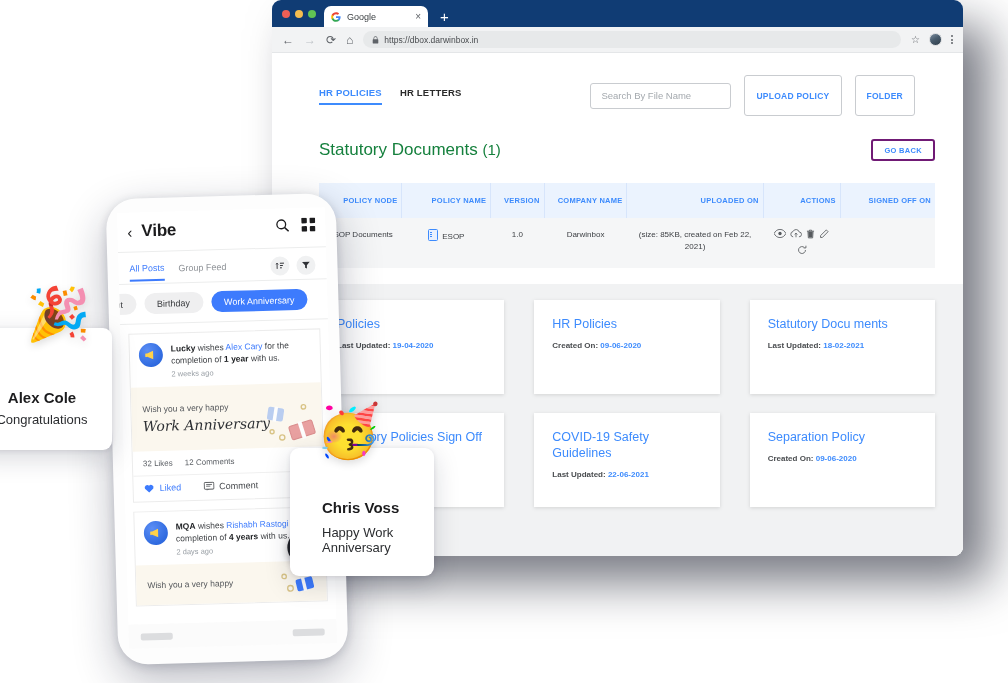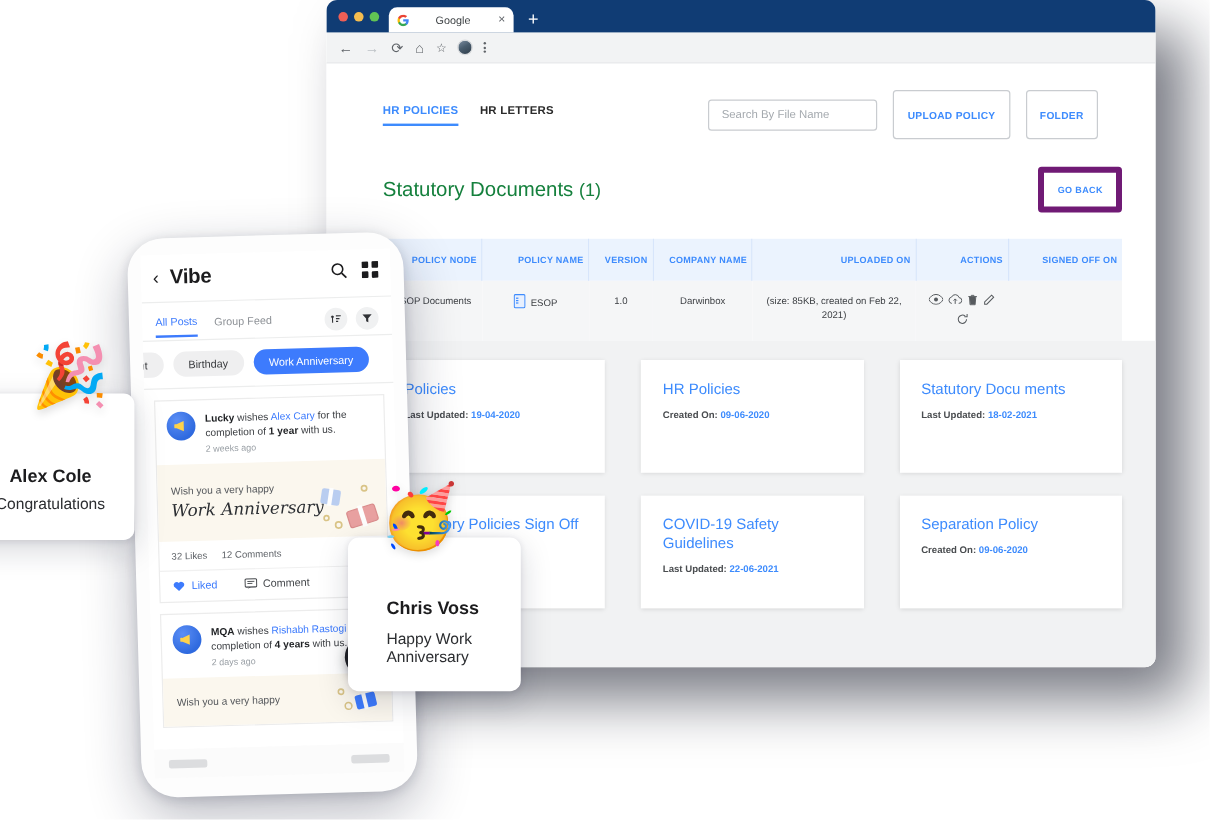--- a/index.html
+++ b/index.html
@@ -25,21 +25,21 @@
     height: 27px; background: #103c74;
     display: flex; align-items: flex-end; padding-left: 8px;
     position: relative;
   }
   .dots { display: flex; align-items: center; gap: 5px; height: 27px; padding: 0 8px 0 2px; }
   .dot { width: 8px; height: 8px; border-radius: 50%; }
   .dot.r { background: #ee5f56; }
   .dot.y { background: #f5bd4f; }
   .dot.g { background: #61c454; }
   .tab {
-    display: flex; align-items: center; gap: 22px;
+    display: flex; align-items: center; gap: 6px;
     height: 21px; width: 104px;
     background: #ffffff; border-radius: 7px 7px 0 0;
     padding: 0 7px; font-size: 9px; color: #3c4043;
   }
   .tab .favicon {
     width: 10px; height: 10px; flex: 0 0 10px;
     display: block;
   }
   .tab .tab-title { flex: 1; white-space: nowrap; overflow: hidden; }
   .tab .tab-close { font-size: 10px; color: #5f6368; line-height: 1; }
@@ -97,22 +97,22 @@
     display: flex; align-items: center;
   }
 
   .title-row {
     display: flex; align-items: center;
     padding: 23px 28px 0 47px;
   }
   .page-title { font-size: 17px; color: #15803d; font-weight: normal; }
   .page-title .count { font-size: 15px; }
   .btn-goback {
-    margin-left: auto; height: 38px; padding: 0 11px;
-    border: 5px solid #701a75; border-radius: 3px; background: #fff;
+    margin-left: auto; height: 22px; padding: 0 11px;
+    border: 2px solid #701a75; border-radius: 3px; background: #fff;
     color: #3d8bfd; font-size: 7.5px; font-weight: bold; letter-spacing: 0.3px;
     font-family: "Liberation Sans", sans-serif; cursor: pointer;
     display: flex; align-items: center;
   }
 
   .tablewrap { padding: 22px 28px 0 47px; }
   table.doc-table { width: 100%; border-collapse: collapse; table-layout: fixed; }
   table.doc-table thead th {
     background: #ebf3fe; color: #3d8bfd;
     font-size: 7.5px; font-weight: bold; letter-spacing: 0.25px;
@@ -278,20 +278,26 @@
         <span class="tab-close">×</span>
       </div>
       <span class="newtab">+</span>
     </div>
 
     <div class="omnibar">
       <span class="navbtn">←</span>
       <span class="navbtn dim">→</span>
       <span class="navbtn">⟳</span>
       <span class="navbtn">⌂</span>
+      <div class="urlbox">
+        <svg class="lockico" viewBox="0 0 10 12">
+          <path d="M2 5V3.5a3 3 0 0 1 6 0V5h.6a.6.6 0 0 1 .6.6v5a.6.6 0 0 1-.6.6H1.4a.6.6 0 0 1-.6-.6v-5A.6.6 0 0 1 1.4 5H2zm1 0h4V3.5a2 2 0 0 0-4 0V5z" fill="#5f6368"></path>
+        </svg>
+        <span>https://dbox.darwinbox.in</span>
+      </div>
       <div class="omni-right">
         <span class="star">☆</span>
         <span class="avatar-chrome"></span>
         <span class="kebab">
             <i></i>
             <i></i>
             <i></i>
           </span>
       </div>
     </div>

